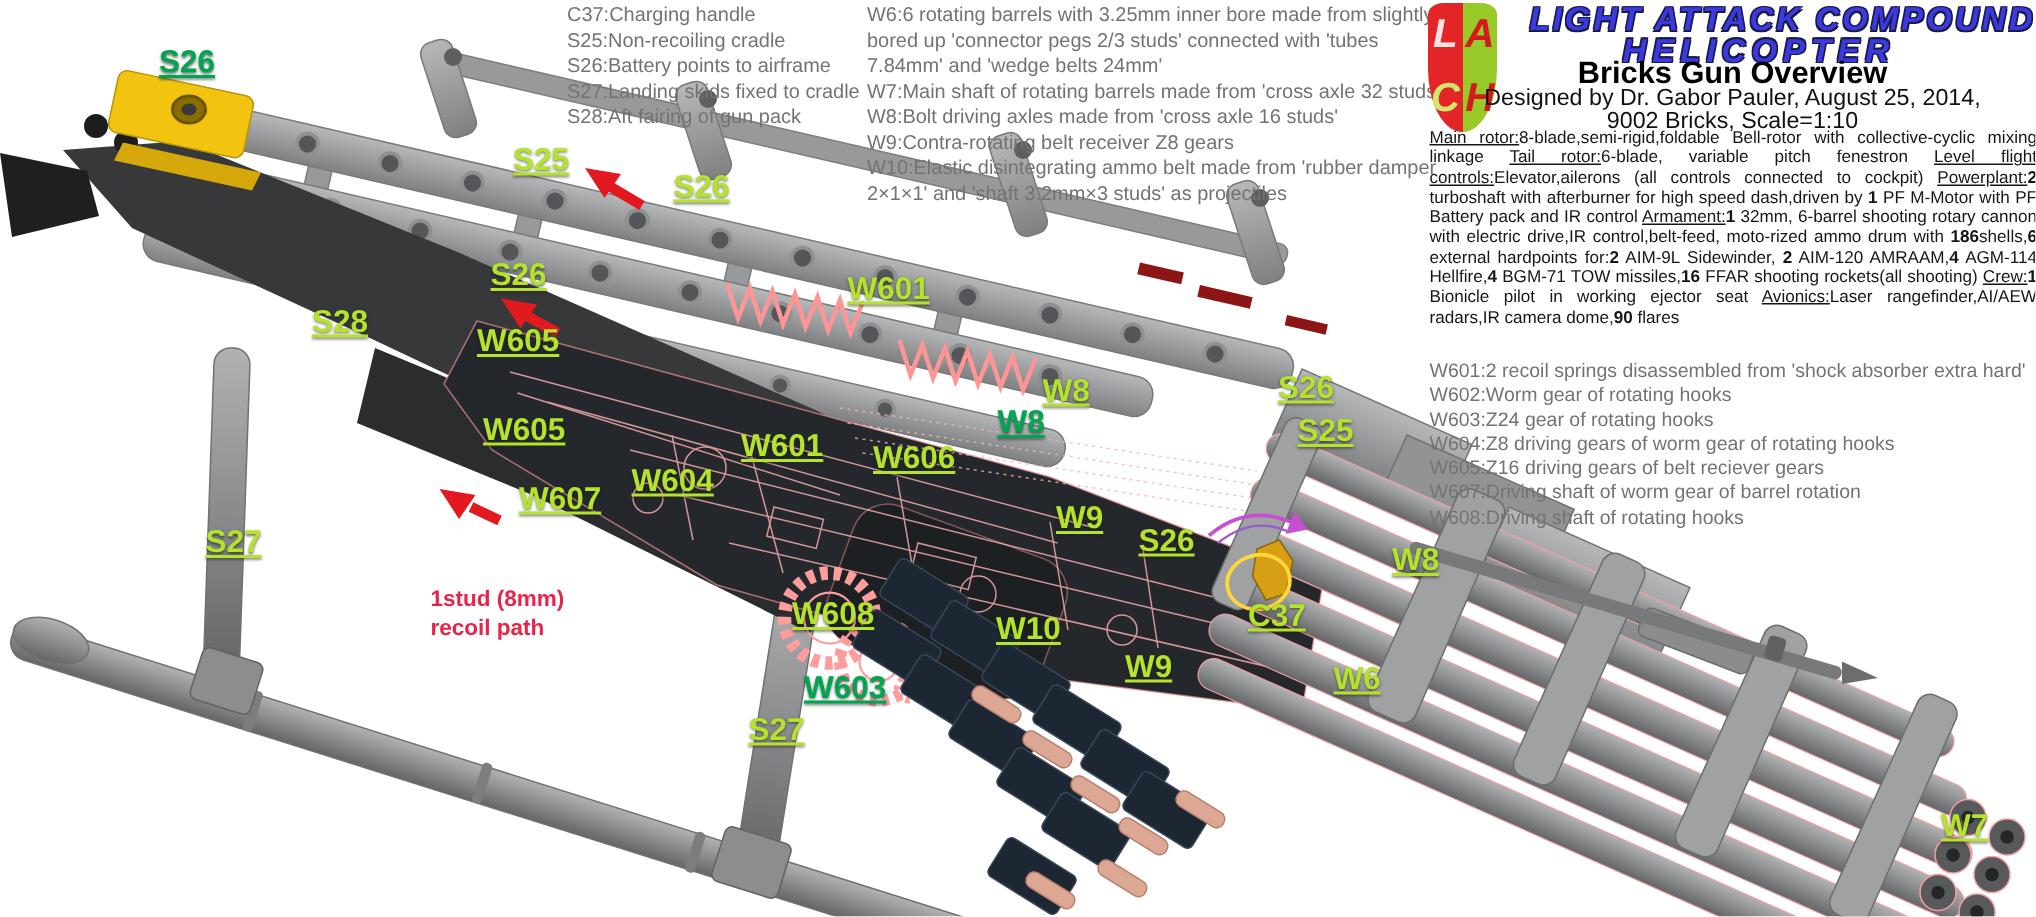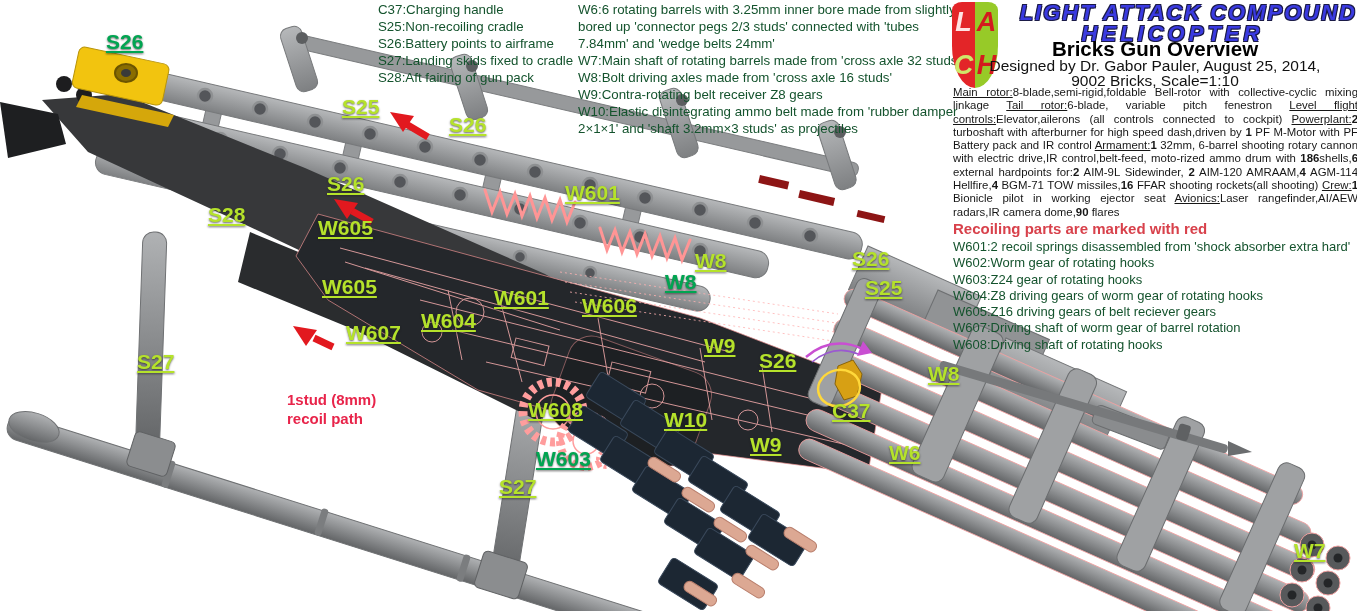--- a/index.html
+++ b/index.html
@@ -1,20 +1,20 @@
 <!DOCTYPE html>
 <html><head>
 <meta charset="utf-8">
 <style>
   html,body{margin:0;padding:0;background:#fff;}
   body{width:1357px;height:611px;overflow:hidden;font-family:"Liberation Sans",sans-serif;}
   .canvas{position:relative;width:1357px;height:611px;background:#ffffff;overflow:hidden;}
   svg.render{position:absolute;left:0;top:0;}
 
-  .tblock{position:absolute;color:#14532d;font-size:13.3px;line-height:17px;white-space:nowrap;}
+  .tblock{position:absolute;color:#737373;font-size:13.3px;line-height:17px;white-space:nowrap;}
   .legend-left{left:378px;top:1px;}
   .legend-mid{left:578px;top:1px;}
 
   .logo{position:absolute;left:952px;top:2px;width:46px;height:86px;
         background:linear-gradient(90deg,#e32528 50%,#97ca28 50%);
         border-radius:10px 10px 23px 23px / 8px 8px 42px 42px;
         display:grid;grid-template-columns:1fr 1fr;grid-template-rows:1fr 1fr;}
   .logo span{font-weight:bold;font-size:27px;line-height:40px;text-align:center;font-style:italic;}
   .logo .l{color:#ffe3e3;} .logo .a{color:#d31a1e;}
   .logo .c{color:#cfe86a;} .logo .h{color:#d31a1e;}
@@ -303,21 +303,20 @@
     <span class="h">H</span>
   </div>
   <div class="title1">LIGHT ATTACK COMPOUND</div>
   <div class="title2">HELICOPTER</div>
   <div class="subtitle">Bricks Gun Overview</div>
   <div class="byline byline1">Designed by Dr. Gabor Pauler, August 25, 2014,</div>
   <div class="byline byline2">9002 Bricks, Scale=1:10</div>
 
   <div class="spec"><span class="useg ">Main rotor:</span><span class="">8-blade,semi-rigid,foldable Bell-rotor with collective-cyclic mixing linkage </span><span class="useg ">Tail rotor:</span><span class="">6-blade, variable pitch fenestron </span><span class="useg ">Level flight controls:</span><span class="">Elevator,ailerons (all controls connected to cockpit) </span><span class="useg ">Powerplant:</span><span class="bseg">2</span><span class=""> turboshaft with afterburner for high speed dash,driven by </span><span class="bseg">1</span><span class=""> PF M-Motor with PF Battery pack and IR control </span><span class="useg ">Armament:</span><span class="bseg">1</span><span class=""> 32mm, 6-barrel shooting rotary cannon with electric drive,IR control,belt-feed, moto-rized ammo drum with </span><span class="bseg">186</span><span class="">shells,</span><span class="bseg">6</span><span class=""> external hardpoints for:</span><span class="bseg">2</span><span class=""> AIM-9L Sidewinder, </span><span class="bseg">2</span><span class=""> AIM-120 AMRAAM,</span><span class="bseg">4</span><span class=""> AGM-114 Hellfire,</span><span class="bseg">4</span><span class=""> BGM-71 TOW missiles,</span><span class="bseg">16</span><span class=""> FFAR shooting rockets(all shooting) </span><span class="useg ">Crew:</span><span class="bseg">1</span><span class=""> Bionicle pilot in working ejector seat </span><span class="useg ">Avionics:</span><span class="">Laser rangefinder,AI/AEW radars,IR camera dome,</span><span class="bseg">90</span><span class=""> flares</span></div>
 
-  <div class="recoilnote">Recoiling parts are marked with red</div>
 
   <div class="tblock wlist">
       <div class="tline">W601:2 recoil springs disassembled from 'shock absorber extra hard'</div>
       <div class="tline">W602:Worm gear of rotating hooks</div>
       <div class="tline">W603:Z24 gear of rotating hooks</div>
       <div class="tline">W604:Z8 driving gears of worm gear of rotating hooks</div>
       <div class="tline">W605:Z16 driving gears of belt reciever gears</div>
       <div class="tline">W607:Driving shaft of worm gear of barrel rotation</div>
       <div class="tline">W608:Driving shaft of rotating hooks</div>
     </div>

